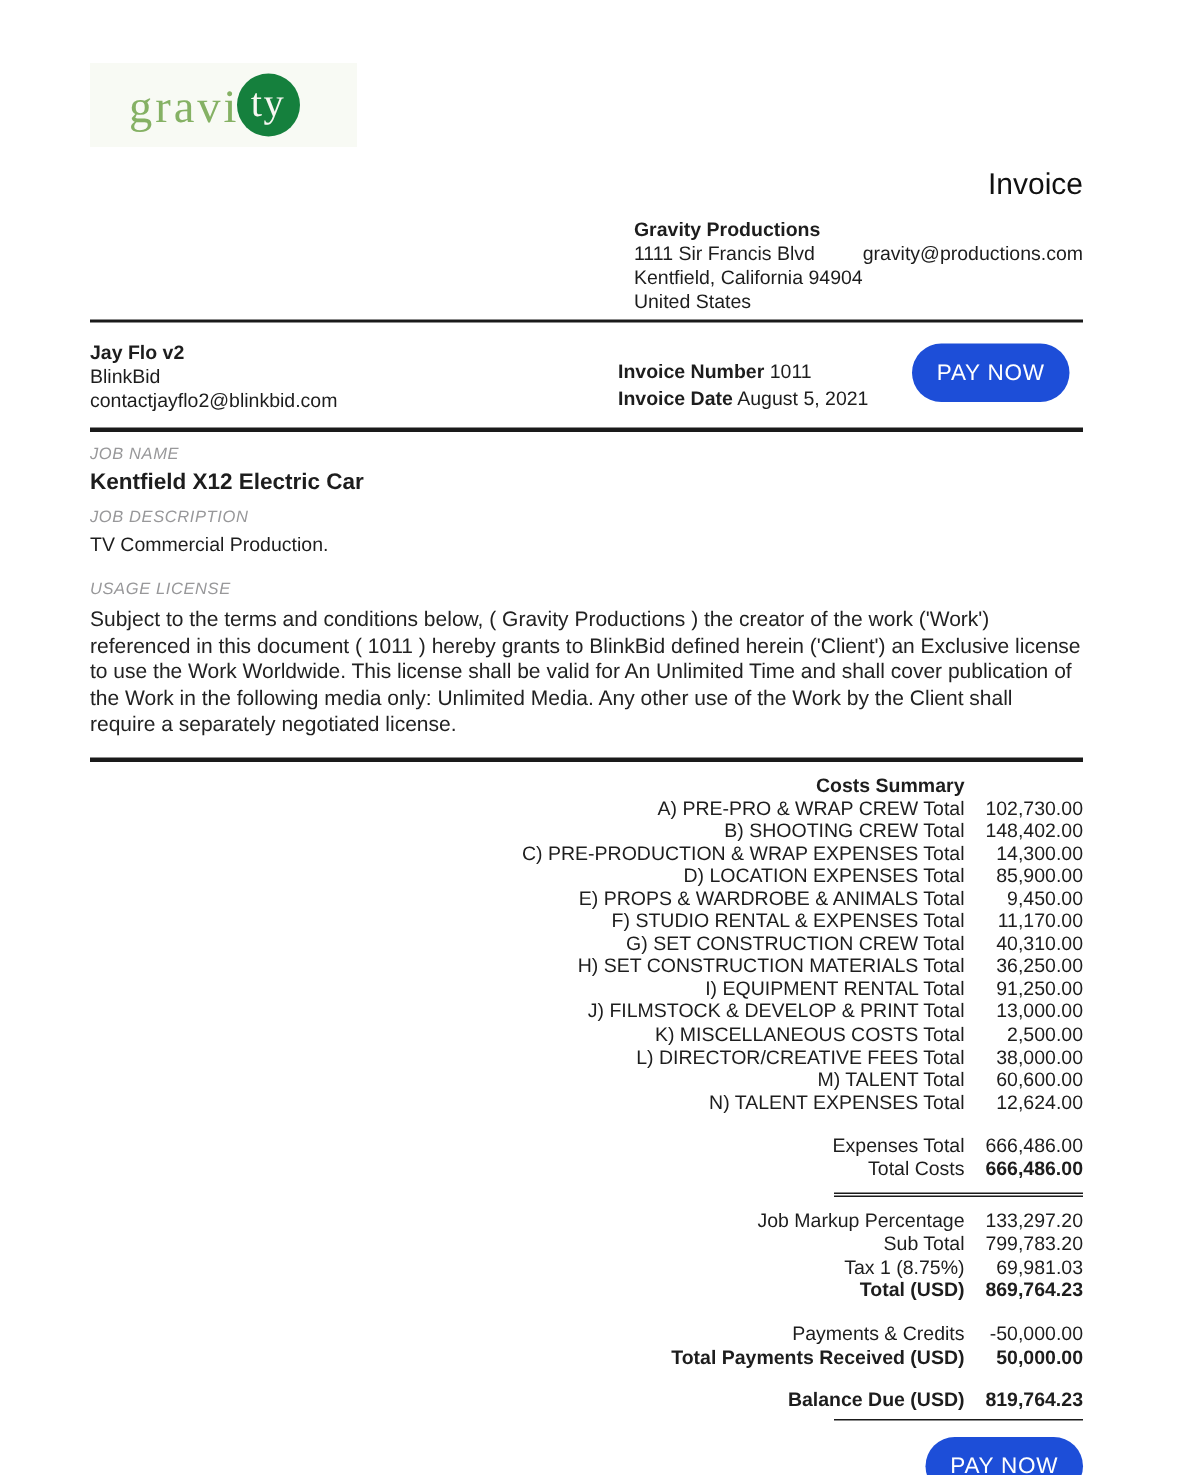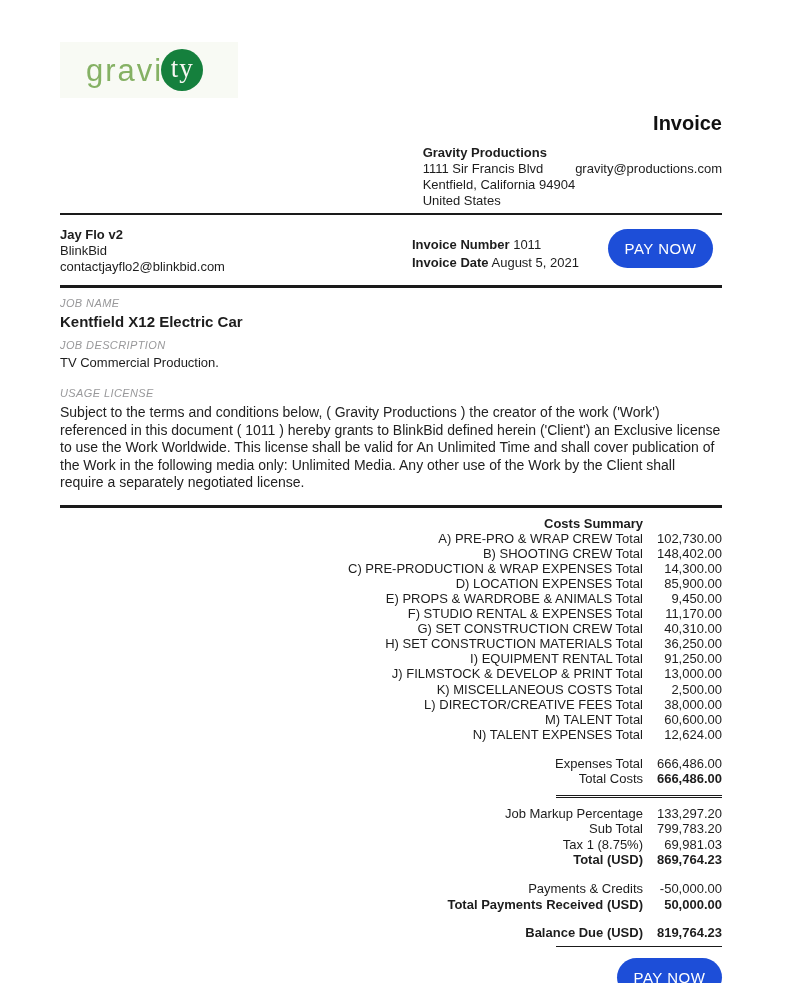--- a/index.html
+++ b/index.html
@@ -9,46 +9,46 @@
     width: 791px; min-height: 983px; margin: 0 auto; background: #fff;
     padding: 42px 69px 36px 60px;
   }
 
   
   .logo-block {
     width: 178px; height: 56px; background: #f8faf4;
     display: flex; align-items: center; padding-left: 26px;
   }
   .logo-text {
-    font-family: Liberation Sans, sans-serif; font-size: 31px; color: #85b164;
+    font-family: Liberation Serif, serif; font-size: 31px; color: #85b164;
     letter-spacing: 2px; line-height: 1;
   }
   .logo-circle {
     width: 42px; height: 42px; border-radius: 50%; background: #15803d;
     display: inline-flex; align-items: center; justify-content: center;
     margin-left: -2px;
   }
   .logo-circle span {
     font-family: "Liberation Serif", serif; font-size: 27px; color: #f7f7f2;
     letter-spacing: 1px; line-height: 1; margin-top: -3px;
   }
 
   
-  .invoice-title { text-align: right; font-size: 20px; font-weight: bold; margin-top: 14px; color: #111; }
+  .invoice-title { text-align: right; font-size: 20px; font-weight: normal; margin-top: 14px; color: #111; }
 
   .company-row { display: flex; justify-content: flex-end; margin-top: 10px; }
   .company-info { font-size: 13px; line-height: 16px; }
   .company-name { font-weight: bold; }
   .company-email { font-size: 13px; line-height: 16px; padding-top: 16px; }
 
   .rule-thin  { border: none; border-top: 2px solid #1a1a1a; margin-top: 4px; }
   .rule-thick { border: none; border-top: 3px solid #1a1a1a; }
 
   
-  .client-row { display: flex; margin-top: 12px; margin-bottom: 10px; }
+  .client-row { display: flex; margin-top: 12px; margin-bottom: 10px; align-items: flex-end; }
   .client-info { flex: 0 0 352px; font-size: 13px; line-height: 16px; }
   .client-name { font-weight: bold; }
   .invoice-meta { flex: 1; font-size: 13px; line-height: 18px; padding-top: 9px; }
   .meta-label { font-weight: bold; }
 
   .pay-btn {
     background: #1d4ed8; color: #fff; border: none; border-radius: 20px;
     width: 105px; height: 39px; font-family: "Liberation Sans", sans-serif;
     font-size: 15px; letter-spacing: 0.5px; cursor: pointer;
     display: flex; align-items: center; justify-content: center;

